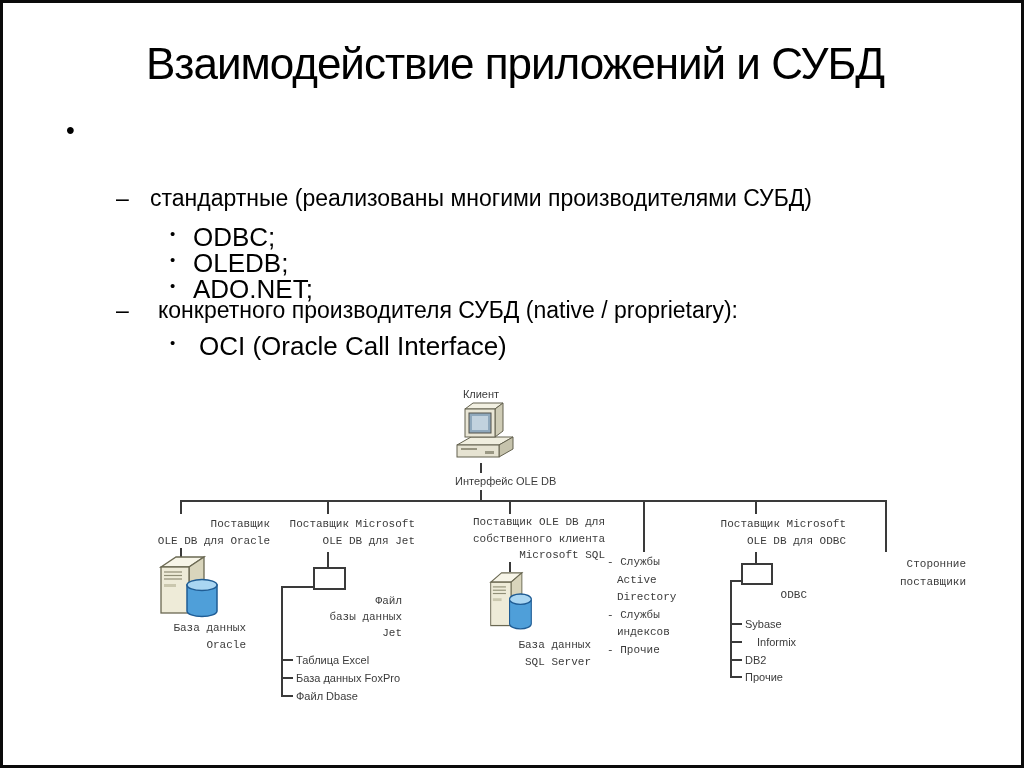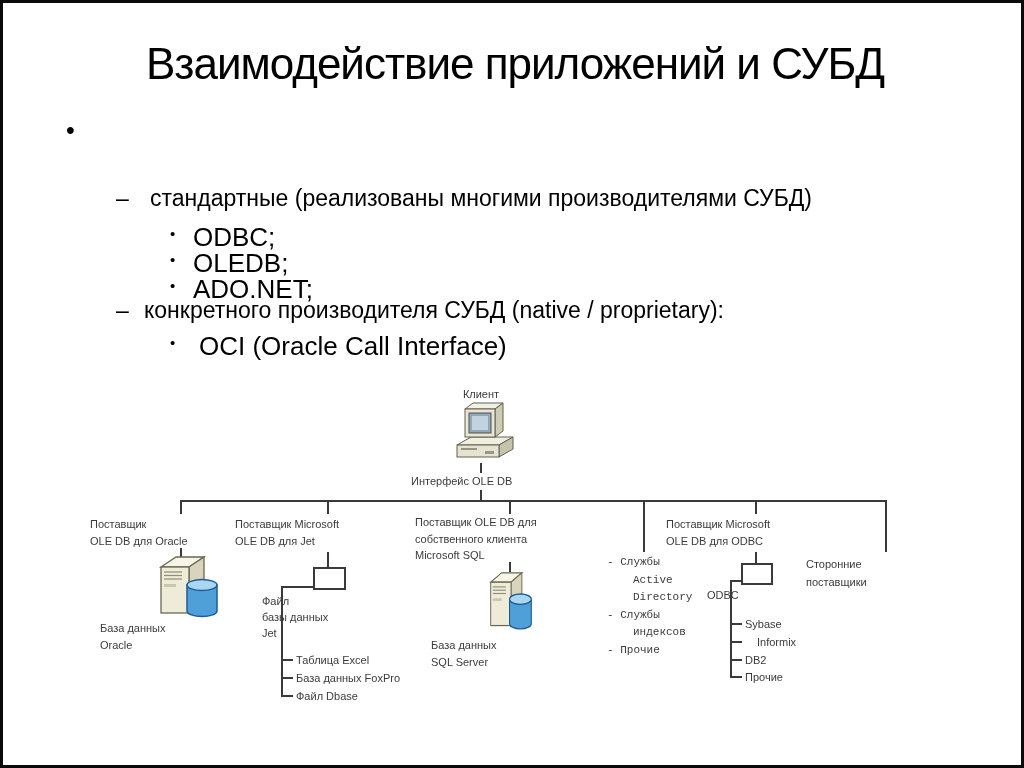--- a/index.html
+++ b/index.html
@@ -12,26 +12,26 @@
   #title{
     position:absolute;left:0;top:36px;width:1024px;text-align:center;
     font-size:44px;letter-spacing:-1px;white-space:nowrap;color:#000;
   }
   .l1{font-size:25px;line-height:30px;}
   .l2{font-size:23px;}
   .l3{font-size:26px;}
   .marker{position:absolute;}
   
   .dt{position:absolute;font-size:11px;line-height:17px;color:#3b3b3b;white-space:nowrap;}
-  .dc{text-align:left;white-space:normal;}
+  .dc{text-align:right;white-space:normal;font-family:Liberation Mono, monospace;}
   .dc span{display:block;white-space:nowrap;}
   .ln{position:absolute;background:#3a3a3a;}
   .dbox{position:absolute;background:#fff;border:2px solid #3a3a3a;box-sizing:border-box;}
   .svc span{display:block;line-height:17.5px;font-family:Liberation Mono, monospace;}
-  .svc .ind{margin-left:26px;}
+  .svc .ind{margin-left:10px;}
   .wbg{background:#fff;padding:0 4px;}
 </style>
 </head>
 <body>
 
 <div id="slide">
 
   <div id="title">Взаимодействие приложений и СУБД</div>
 
   <div class="marker l1" style="left:63px;top:112px;">•</div>
@@ -42,42 +42,42 @@
   <div class="abs l2" style="left:147px;top:182px;">стандартные (реализованы многими производителями СУБД)</div>
 
   <div class="marker" style="left:167px;top:222px;font-size:15px;">•</div>
   <div class="abs l3" style="left:190px;top:219px;">ODBC;</div>
   <div class="marker" style="left:167px;top:248px;font-size:15px;">•</div>
   <div class="abs l3" style="left:190px;top:245px;">OLEDB;</div>
   <div class="marker" style="left:167px;top:274px;font-size:15px;">•</div>
   <div class="abs l3" style="left:190px;top:271px;">ADO.NET;</div>
 
   <div class="marker l2" style="left:113px;top:294px;">–</div>
-  <div class="abs l2" style="left:141px;top:294px;">конкретного производителя СУБД (native / proprietary):</div>
+  <div class="abs l2" style="left:155px;top:294px;">конкретного производителя СУБД (native / proprietary):</div>
 
   <div class="marker" style="left:167px;top:331px;font-size:15px;">•</div>
   <div class="abs l3" style="left:196px;top:328px;">OCI (Oracle Call Interface)</div>
 
   <div class="dt" style="left:428px;top:383px;width:100px;text-align:center;">Клиент</div>
 
   <svg class="abs" style="left:444px;top:398px;" width="74" height="64" viewBox="0 0 74 64">
     <polygon points="10,44 24,36 66,36 52,44" fill="#f0eedf" stroke="#63614e" stroke-width="1"></polygon>
     <polygon points="52,44 66,36 66,48 52,56" fill="#c6c3ac" stroke="#63614e" stroke-width="1"></polygon>
     <rect x="10" y="44" width="42" height="12" fill="#e6e3d2" stroke="#63614e" stroke-width="1"></rect>
     <line x1="14" y1="48" x2="30" y2="48" stroke="#7c7a64" stroke-width="1.5"></line>
     <rect x="38" y="50" width="9" height="3" fill="#9a9884"></rect>
     <polygon points="18,8 26,2 56,2 48,8" fill="#f2f0e2" stroke="#63614e" stroke-width="1"></polygon>
     <polygon points="48,8 56,2 56,30 48,36" fill="#cfccb6" stroke="#63614e" stroke-width="1"></polygon>
     <rect x="18" y="8" width="30" height="28" stroke="#63614e" stroke-width="1" fill="#e9e6d6"></rect>
     <rect x="22" y="12" width="22" height="20" stroke="#55534a" stroke-width="1" fill="#8fa8bc"></rect>
     <rect x="25" y="15" width="16" height="14" fill="#c2d2de"></rect>
   </svg>
 
   <div class="ln" style="left:477px;top:460px;width:2px;height:38px;"></div>
-  <div class="dt wbg" style="left:404px;top:470px;">Интерфейс OLE DB</div>
+  <div class="dt wbg" style="left:448px;top:470px;">Интерфейс OLE DB</div>
 
   <div class="ln" style="left:177px;top:497px;width:707px;height:2px;"></div>
   <div class="ln" style="left:177px;top:497px;width:2px;height:14px;"></div>
   <div class="ln" style="left:324px;top:497px;width:2px;height:14px;"></div>
   <div class="ln" style="left:506px;top:497px;width:2px;height:14px;"></div>
   <div class="ln" style="left:640px;top:497px;width:2px;height:52px;"></div>
   <div class="ln" style="left:752px;top:497px;width:2px;height:14px;"></div>
   <div class="ln" style="left:882px;top:497px;width:2px;height:52px;"></div>
 
   <div class="dt dc" style="left:87px;top:513px;width:180px;">

